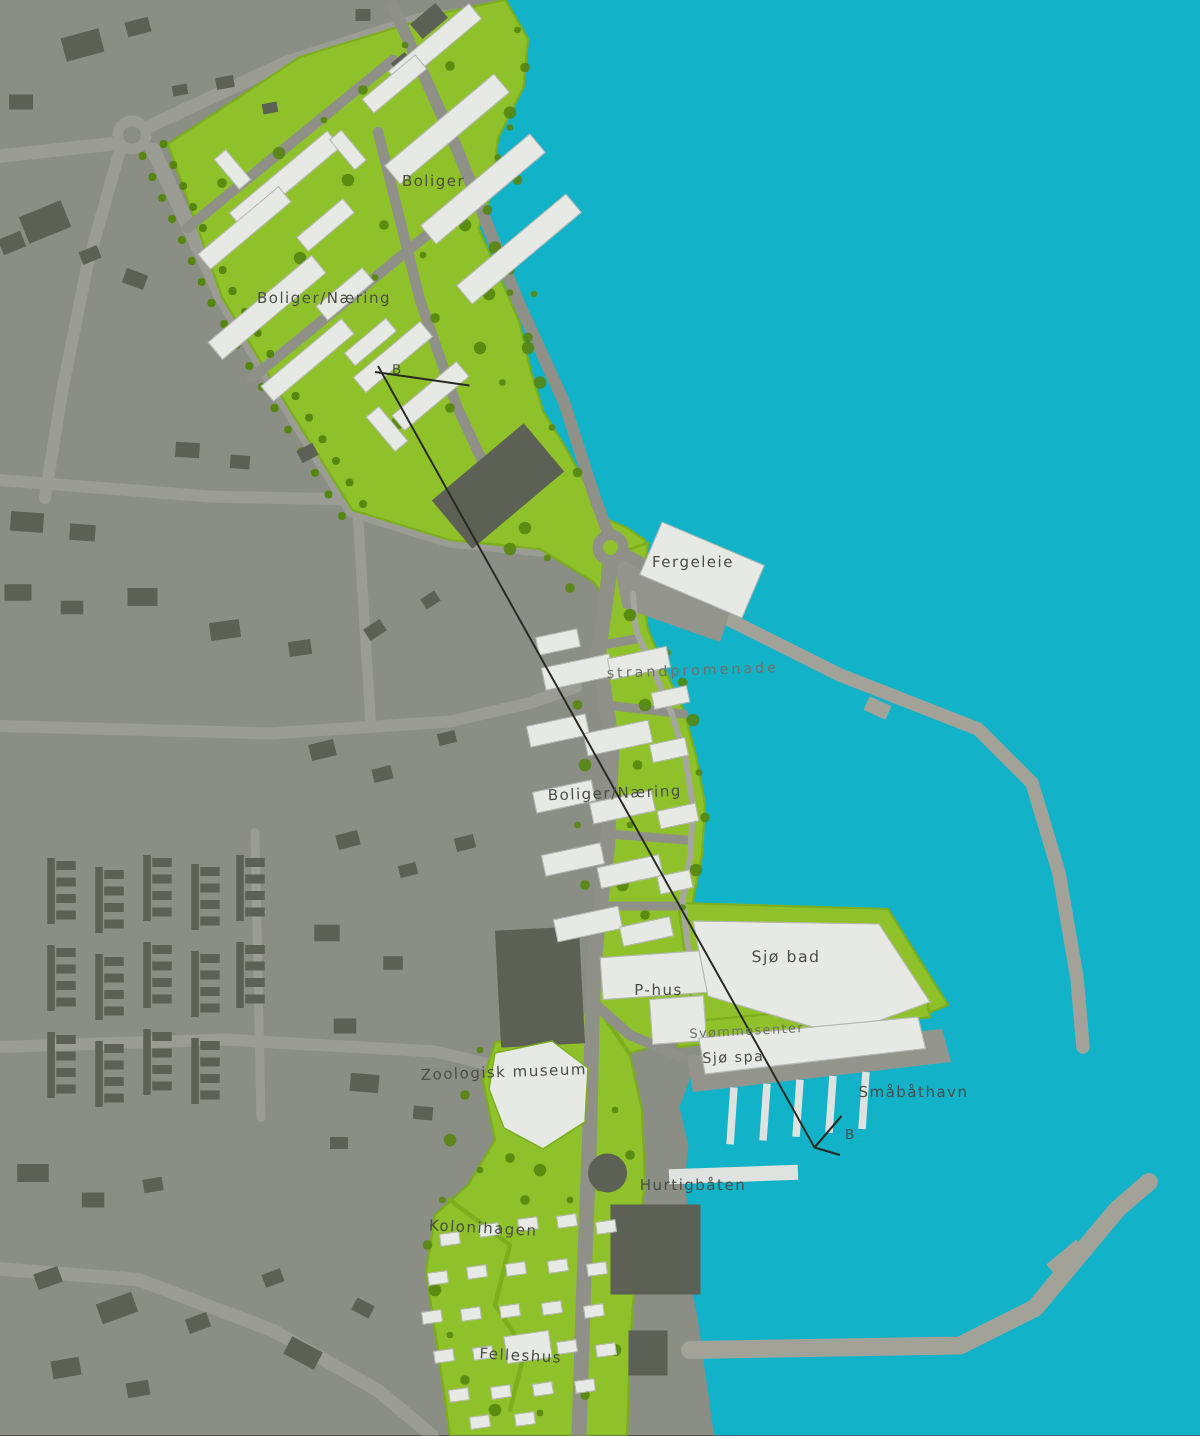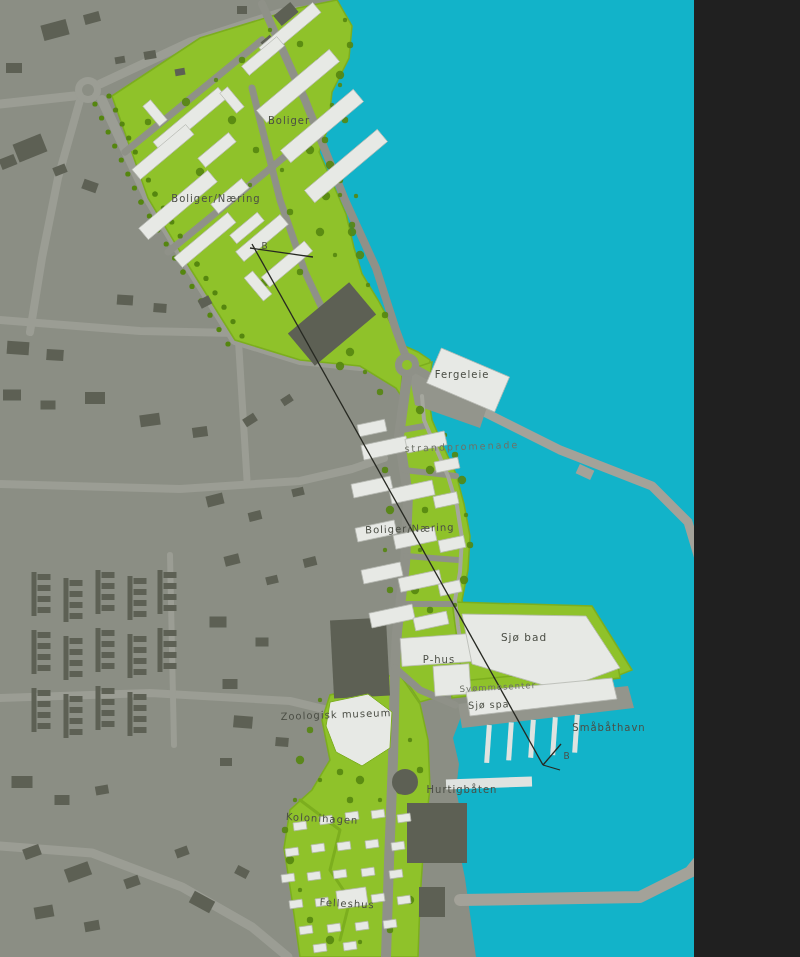--- a/index.html
+++ b/index.html
@@ -1,16 +1,16 @@
 <!DOCTYPE html>
 <html><head>
 <meta charset="utf-8">
 <style>
   html,body{margin:0;padding:0;background:#202020;}
-  .stage{position:relative;width:694px;height:957px;overflow:hidden;
+  .stage{position:relative;width:800px;height:957px;overflow:hidden;
          font-family:"DejaVu Sans","Liberation Sans",sans-serif;}
   .stage svg{display:block;width:800px;height:957px;}
   svg text{font-family:"DejaVu Sans","Liberation Sans",sans-serif;}
 </style>
 </head>
 <body>
 
 <div class="stage">
   <svg id="map" viewBox="0 0 800 957" aria-label="waterfront plan">
       <g>

